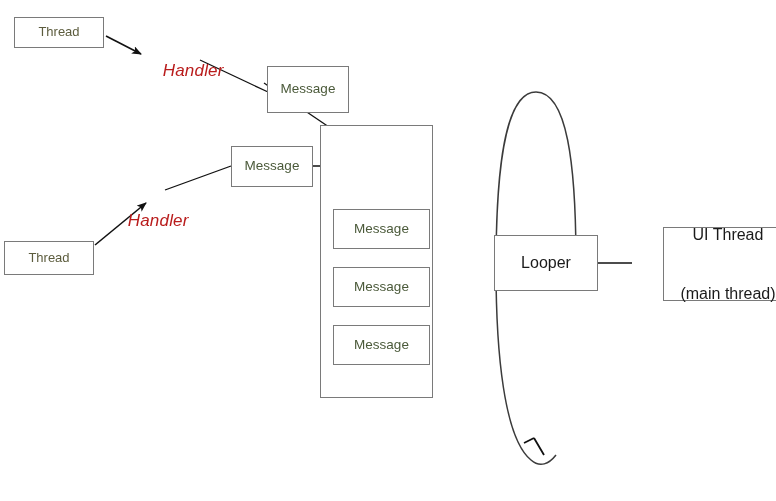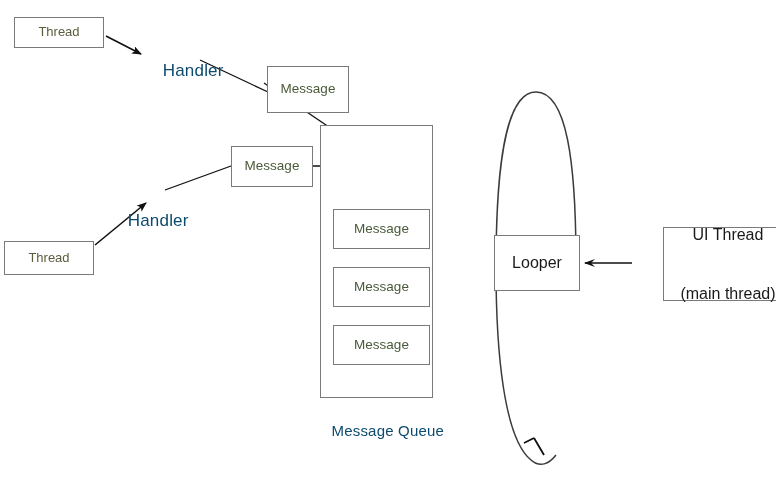--- a/index.html
+++ b/index.html
@@ -43,22 +43,23 @@
     color: #4b5a3a;
     font-size: 13.5px;
     text-align: center;
   }
   .node.plain {
     color: #1a1a1a;
     font-size: 16px;
   }
   .free-label {
     position: absolute;
-    color: #0c4a6e;
+    color: #b91c1c;
     white-space: pre;
+    font-style: italic;
   }
   .label-handler {
     font-size: 17px;
     letter-spacing: 0.2px;
   }
   .label-queue {
     font-size: 15px;
     letter-spacing: 0.2px;
   }
   .watermark {
@@ -139,25 +140,22 @@
   </div>
 
   <div class="node msg" style="left:333px; top:267px; width:97px; height:40px;">
     <span>Message</span>
   </div>
 
   <div class="node msg" style="left:333px; top:325px; width:97px; height:40px;">
     <span>Message</span>
   </div>
 
-  <div class="free-label label-queue" style="left:314px; top:405px;">
-    <span>Message Queue</span>
-  </div>
 
-  <div class="node plain" style="left:494px; top:235px; width:86px; height:56px;text-align:center;">
+  <div class="node plain" style="left:494px; top:235px; width:104px; height:56px;text-align:center;">
     <span>Looper</span>
   </div>
 
   <div class="node plain" style="left:663px; top:227px; width:130px; height:74px; flex-direction:column;">
     <span class="ui-thread-line1">UI Thread</span>
     <span class="ui-thread-line2">(main thread)</span>
   </div>
 
   <div class="watermark" style="left:549px; top:452px;">
     <span>dev2qa.com</span>

